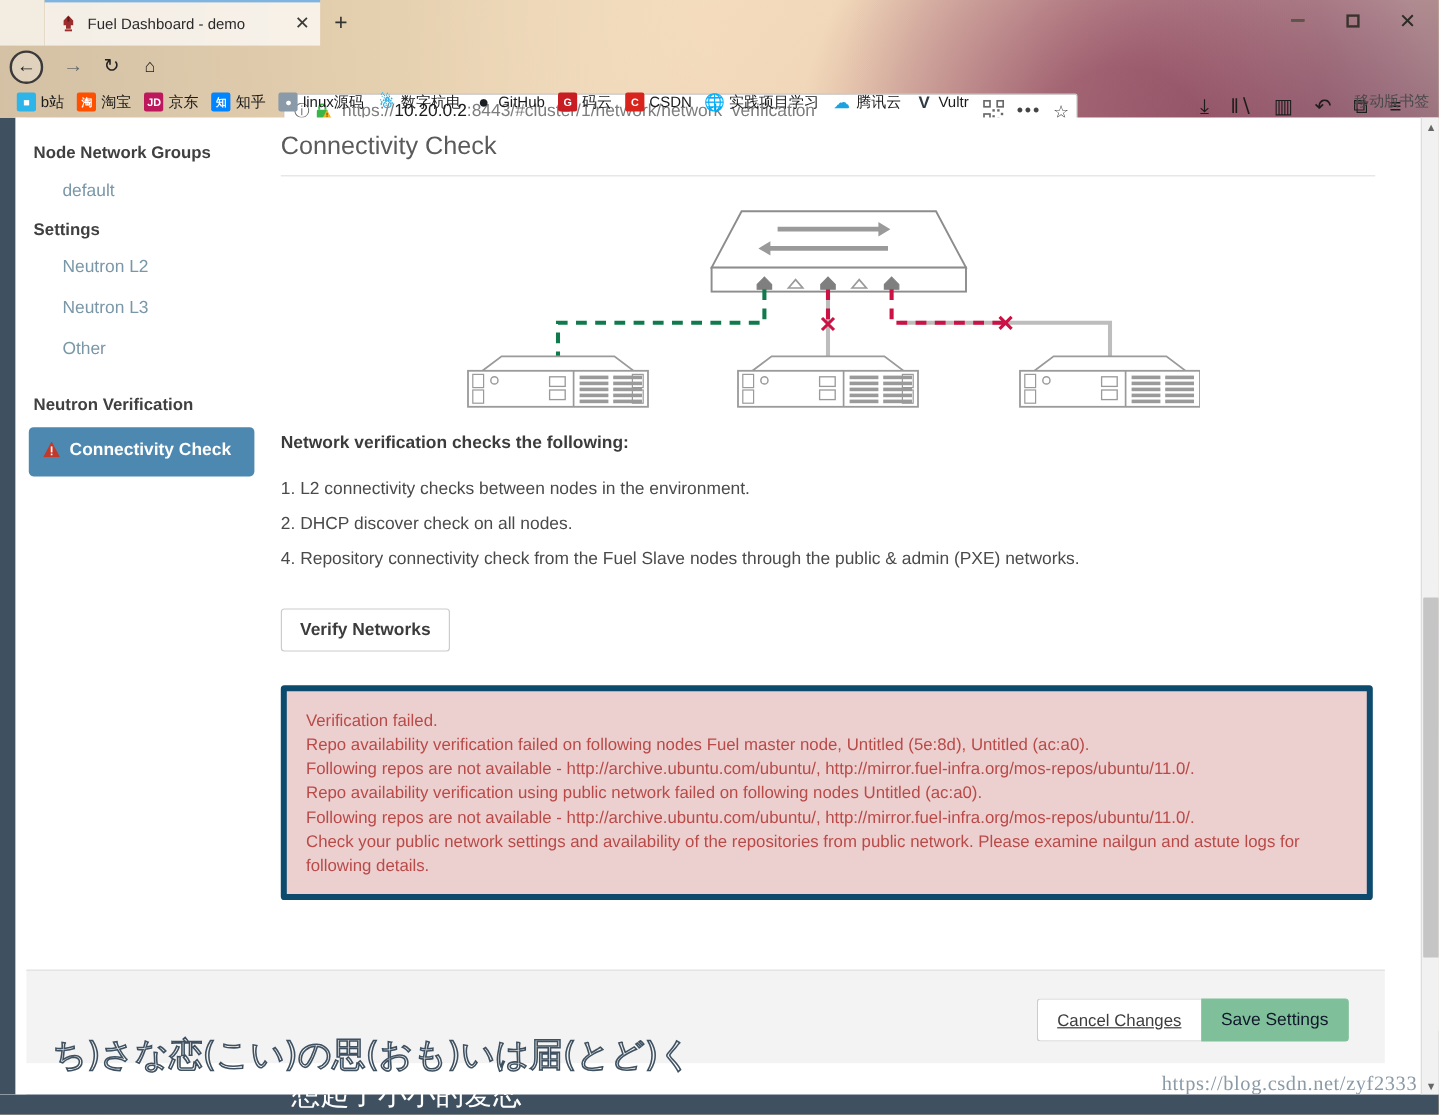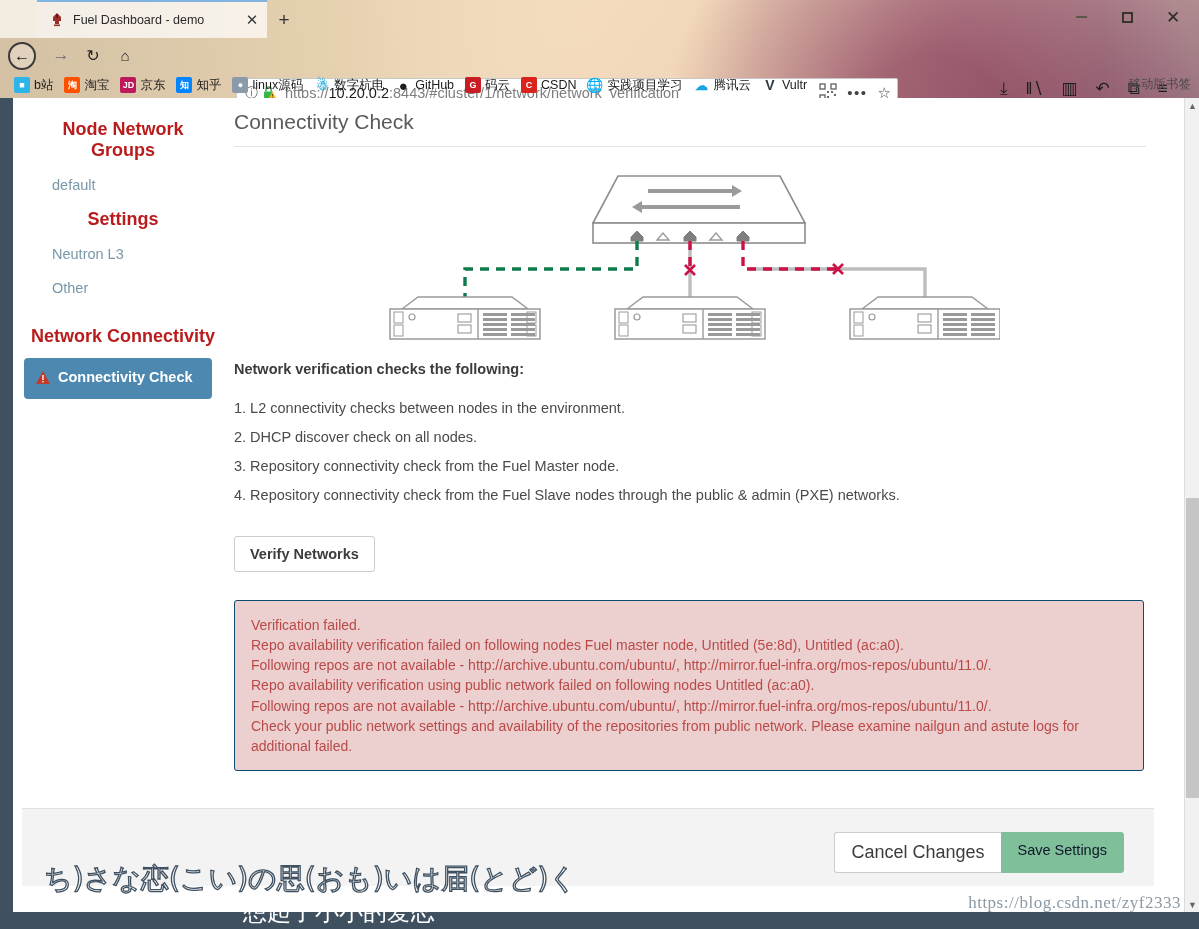--- a/index.html
+++ b/index.html
@@ -135,21 +135,21 @@
     background: #fff;
   }
   #leftrail { position: absolute; left: 0; top: 0; width: 13px; height: 814px;
     background: #3f5161; }
   #leftrail2 { position: absolute; left: 13px; top: 0; width: 9px; height: 814px;
     background: #fff; }
 
   
   #sidebar { position: absolute; left: 22px; top: 0; width: 196px; padding-top: 14px; }
   .side-head {
-    font-size: 18px; font-weight: bold; color: #b91c1c; padding: 7px 0 7px 6px; text-align: center;
+    font-size: 14px; font-weight: bold; color: #404040; padding: 7px 0 7px 6px;
   }
   .side-link {
     font-size: 14.5px; color: #7a97a8; padding: 9px 0 9px 30px; cursor: pointer;
   }
   .side-active {
     margin: 4px 6px 0 2px; background: #4c88b0; border-radius: 4px;
     padding: 10px 10px 10px 12px; color: #fff; font-weight: bold; font-size: 14.5px;
     display: flex; gap: 8px; align-items: flex-start; cursor: pointer; line-height: 1.33;
   }
   .side-active .warn { flex: 0 0 14px; margin-top: 2px; }
@@ -167,36 +167,36 @@
   #checks .li { font-size: 14.5px; color: #4a4a4a; margin-bottom: 13px; }
 
   #verify-btn {
     margin-top: 20px; display: inline-block;
     font-size: 14.5px; font-weight: bold; color: #3c3c3c;
     background: #fff; border: 1px solid #ccc; border-radius: 3px;
     padding: 9px 15px; cursor: pointer;
   }
 
   #alert {
-    margin-top: 28px; background: #eccfcf; border: 1px solid #0c4a6e; border-radius: 3px;
+    margin-top: 28px; background: #eccfcf; border: 5px solid #0c4a6e; border-radius: 3px;
     padding: 14px 16px; color: #b94a48; font-size: 14px; line-height: 1.44;
     width: 910px;
   }
   #alert .ln { margin: 0; }
 
   
   #footer {
     position: absolute; left: 22px; top: 710px; width: 1132px; height: 78px;
     background: #f3f3f3; border-top: 1px solid #e0e0e0;
   }
   #footer-btns { position: absolute; right: 30px; top: 23px; display: flex; }
   #cancel-btn {
-    font-size: 18px; color: #3c3c3c; background: #fff;
+    font-size: 14px; color: #3c3c3c; background: #fff;
     border: 1px solid #ccc; border-right: none; border-radius: 3px 0 0 3px;
-    padding: 9px 16px; cursor: pointer;
+    padding: 9px 16px; cursor: pointer; text-decoration: underline;
   }
   #save-btn {
     font-size: 14.5px; color: #0f172a; background: #7fc09a;
     border: 1px solid #7fc09a; border-radius: 0 3px 3px 0;
     padding: 9px 16px; cursor: pointer; font-weight: normal;
   }
 
   
   #scrollbar {
     position: absolute; left: 1184px; top: 98px; width: 15px; height: 814px;
@@ -377,24 +377,25 @@
   <div id="viewport">
     <div id="page">
       <div id="leftrail"></div>
       <div id="leftrail2"></div>
 
       <div id="sidebar">
         <div class="side-head">Node Network Groups</div>
         <div class="side-link">default</div>
 
         <div class="side-head" style="">Settings</div>
+        <div class="side-link">Neutron L2</div>
         <div class="side-link">Neutron L3</div>
         <div class="side-link">Other</div>
 
-        <div class="side-head" style="margin-top:14px">Network Connectivity</div>
+        <div class="side-head" style="margin-top:14px">Neutron Verification</div>
         <div class="side-active">
           <span class="warn">
             <svg width="14" height="13" viewBox="0 0 14 13">
               <path d="M7 0 L14 13 L0 13 Z" fill="#c0392b"></path>
               <rect x="6.3" y="4" width="1.4" height="5" fill="#fff"></rect>
               <rect x="6.3" y="10" width="1.4" height="1.4" fill="#fff"></rect>
             </svg>
           </span>
           <span>Connectivity Check</span>
         </div>
@@ -519,33 +520,32 @@
                 <rect x="591" y="172" width="24" height="3"></rect>
               </g>
             </g>
           </svg>
         </div>
 
         <div id="checks">
           <div class="h">Network verification checks the following:</div>
           <div class="li">1. L2 connectivity checks between nodes in the environment.</div>
           <div class="li">2. DHCP discover check on all nodes.</div>
-          <div class="li">3. Repository connectivity check from the Fuel Master node.</div>
           <div class="li">4. Repository connectivity check from the Fuel Slave nodes through the public &amp; admin (PXE) networks.</div>
         </div>
 
         <div id="verify-btn">Verify Networks</div>
 
         <div id="alert">
           <p class="ln">Verification failed.</p>
           <p class="ln">Repo availability verification failed on following nodes Fuel master node, Untitled (5e:8d), Untitled (ac:a0).</p>
           <p class="ln">Following repos are not available - http://archive.ubuntu.com/ubuntu/, http://mirror.fuel-infra.org/mos-repos/ubuntu/11.0/.</p>
           <p class="ln">Repo availability verification using public network failed on following nodes Untitled (ac:a0).</p>
           <p class="ln">Following repos are not available - http://archive.ubuntu.com/ubuntu/, http://mirror.fuel-infra.org/mos-repos/ubuntu/11.0/.</p>
-          <p class="ln">Check your public network settings and availability of the repositories from public network. Please examine nailgun and astute logs for additional failed.</p>
+          <p class="ln">Check your public network settings and availability of the repositories from public network. Please examine nailgun and astute logs for following details.</p>
         </div>
       </div>
 
       <div id="footer">
         <div id="footer-btns">
           <div id="cancel-btn">Cancel Changes</div>
           <div id="save-btn">Save Settings</div>
         </div>
       </div>
     </div>

